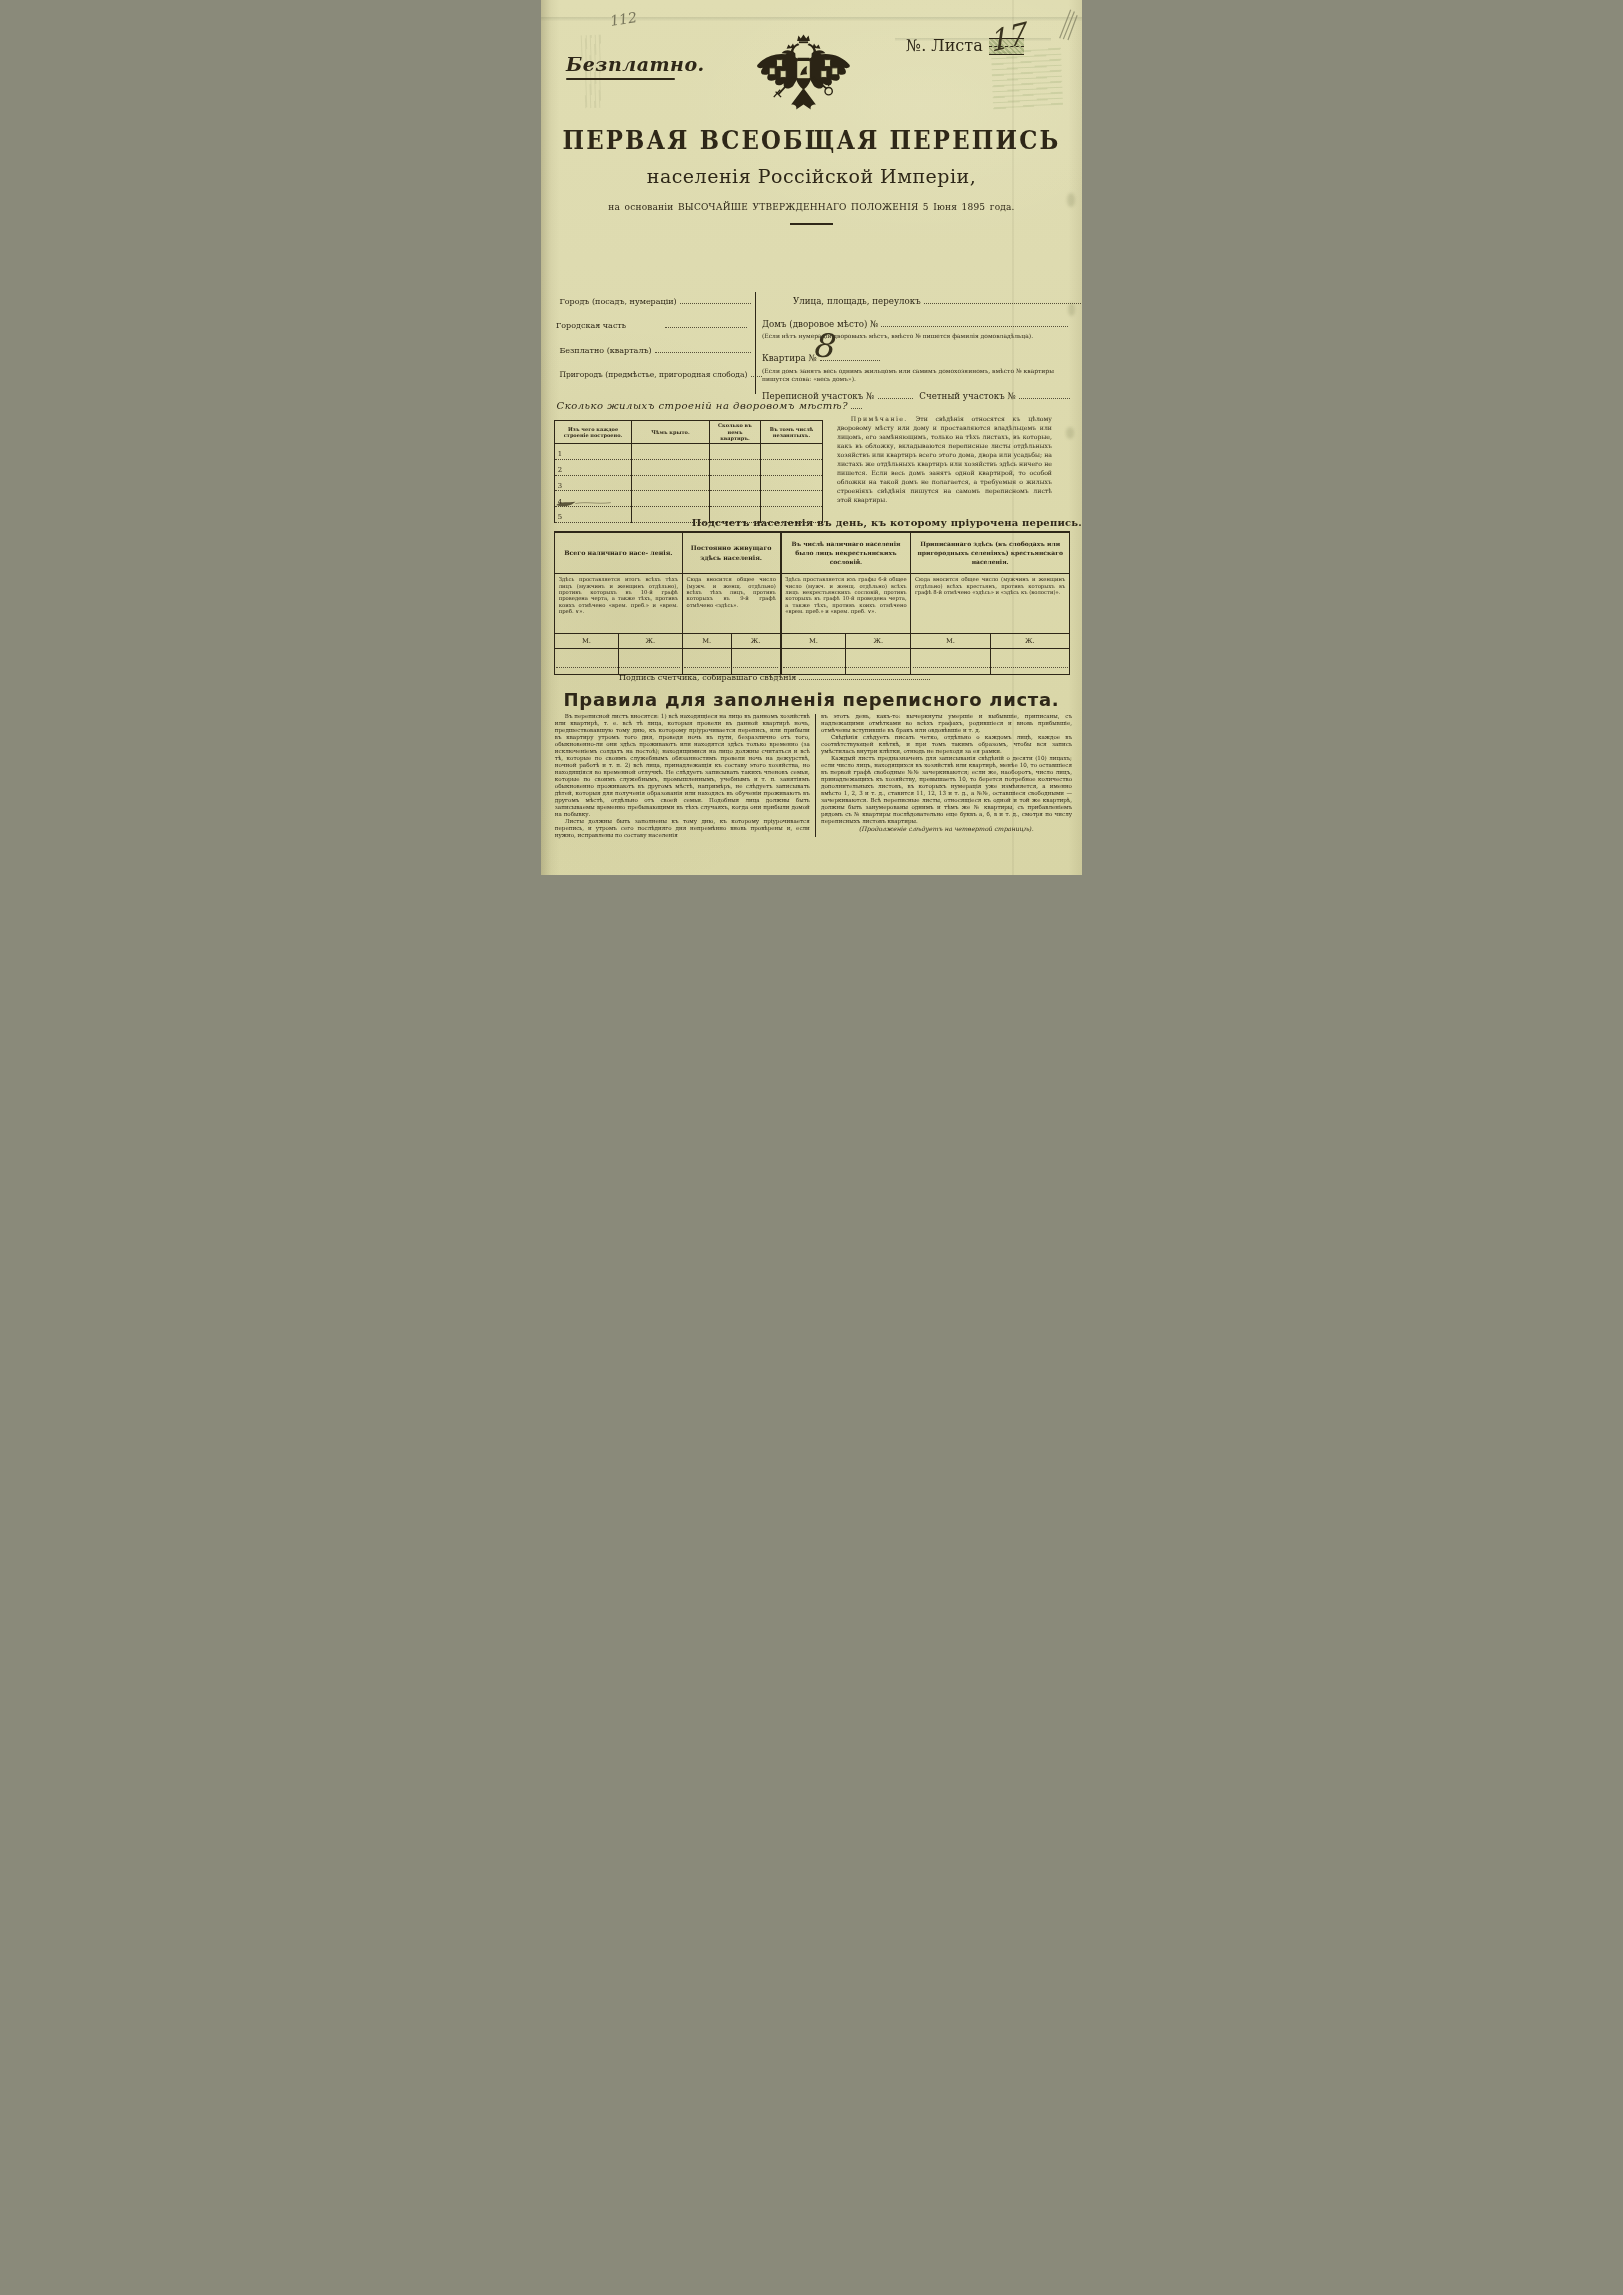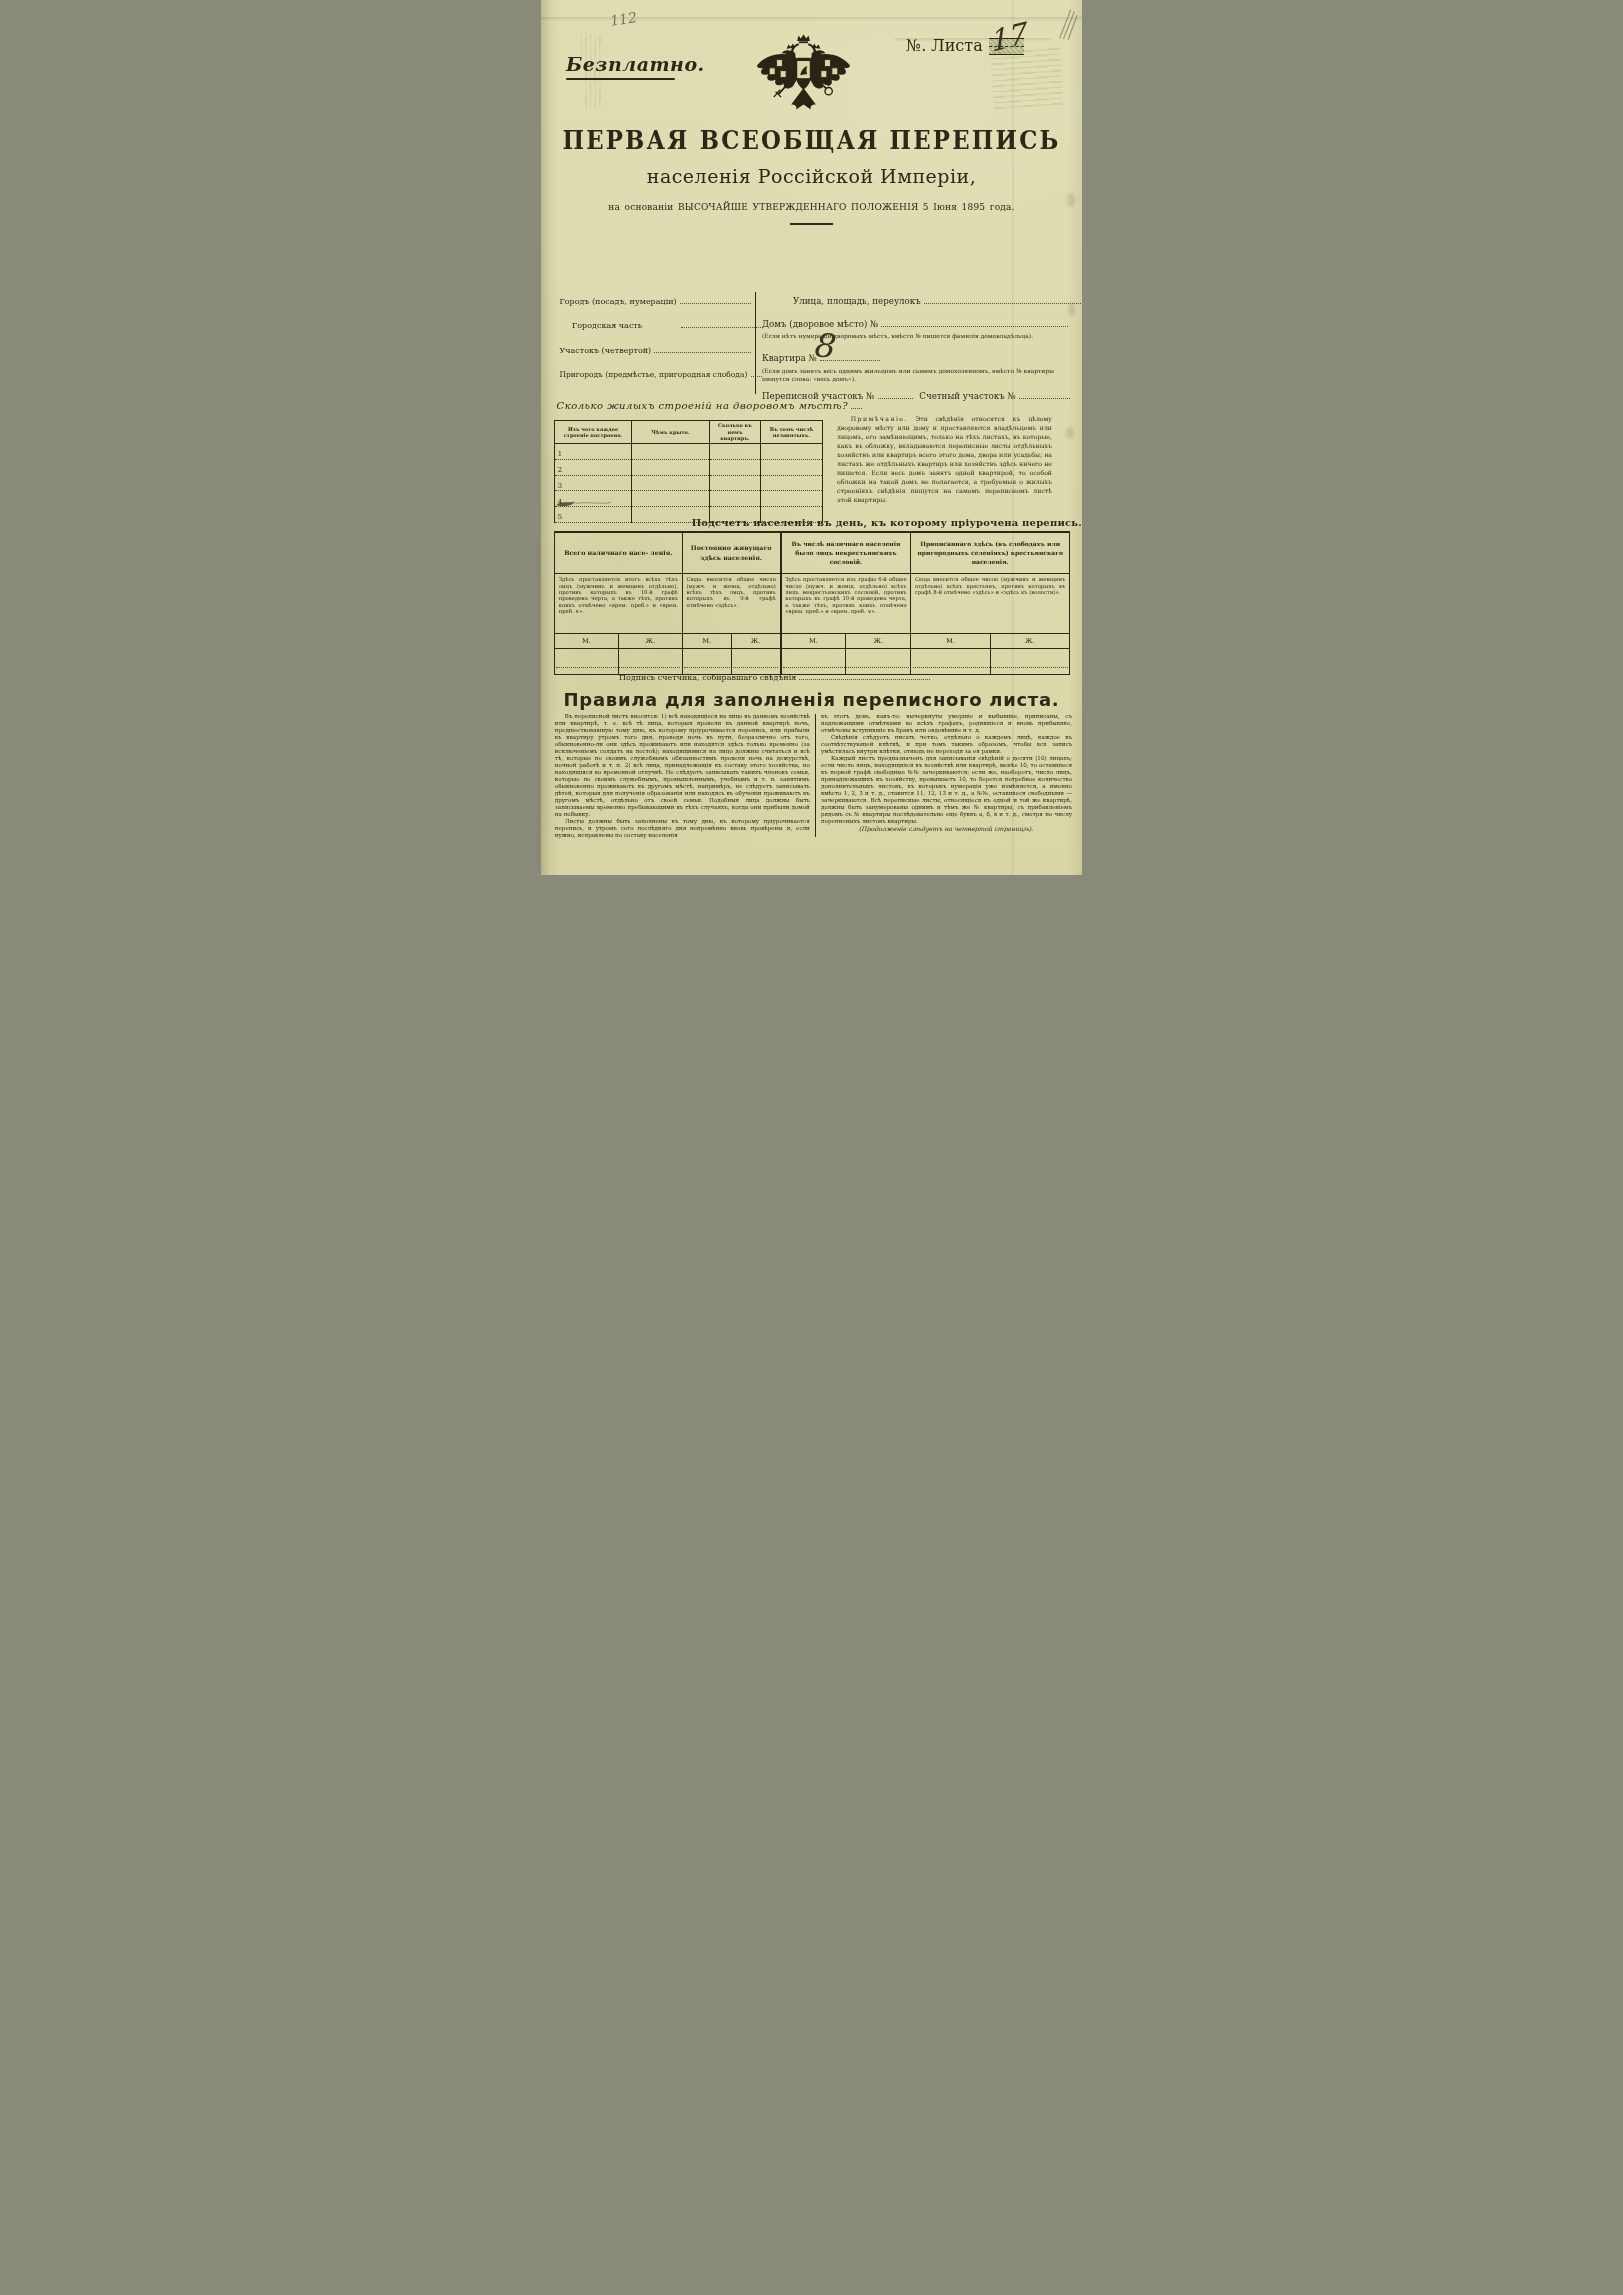--- a/index.html
+++ b/index.html
@@ -155,26 +155,26 @@
   <div class="abs t-center title3" style="top:202px;">на основаніи ВЫСОЧАЙШЕ УТВЕРЖДЕННАГО ПОЛОЖЕНІЯ 5 Іюня 1895 года.</div>
   <div class="abs mid-rule" style="left:249px;top:223px;width:43px;"></div>
 
 
   <div class="vline" style="left:214px;top:292px;height:102px;"></div>
 
   <div class="abs field f17" style="left:18.4px;top:297px;width:192px;">
     <span class="flabel">Городъ (посадъ, нумераціи)</span>
       <span class="leader"></span>
   </div>
-  <div class="abs field f17" style="left:31px;top:321px;width:192px;gap:36px;">
+  <div class="abs field f17" style="left:15px;top:321px;width:192px;gap:36px;">
     <span class="flabel">Городская часть</span>
       <span class="leader"></span>
   </div>
   <div class="abs field f17" style="left:18.4px;top:346px;width:192px;">
-    <span class="flabel">Участокъ (четвертой)</span>
+    <span class="flabel">Безплатно (кварталъ)</span>
       <span class="leader"></span>
   </div>
   <div class="abs field f17" style="left:18.4px;top:370px;width:192px;font-size:7.5px;">
     <span class="flabel">Пригородъ (предмѣстье, пригородная слобода)</span>
       <span class="leader"></span>
   </div>
 
   <div class="abs field f19" style="left:221px;top:296px;width:307px;margin-left:31px;">
     <span class="flabel">Улица, площадь, переулокъ</span>
       <span class="leader"></span>

